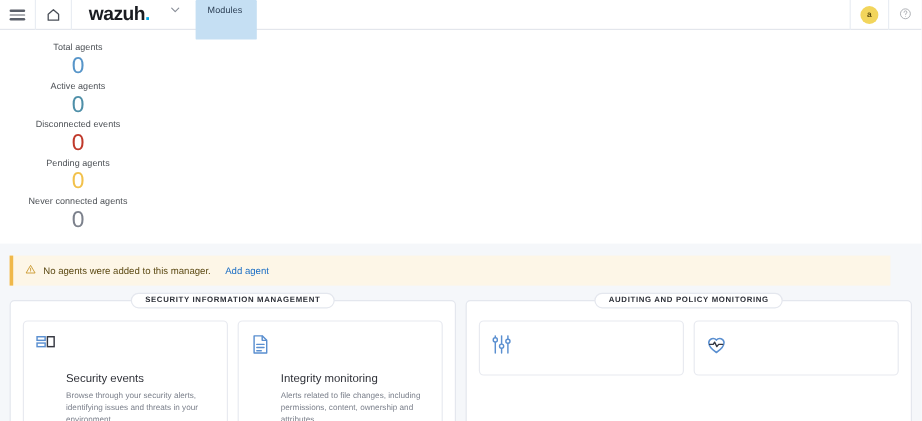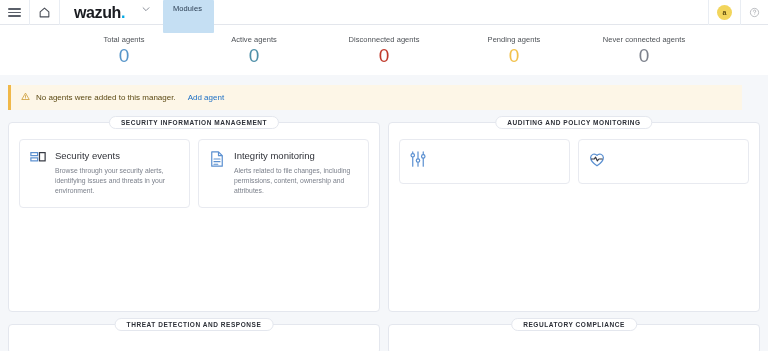--- a/index.html
+++ b/index.html
@@ -66,20 +66,21 @@
     display: flex; align-items: center; justify-content: center;
   }
   .help-icon { opacity: .55; }
 
   
   .stats {
     background: #ffffff;
     display: flex;
     padding: 10px 0 8px 0;
     justify-content: center;
+    flex-direction: column;
   }
   .stat {
     width: 130px;
     text-align: center;
   }
   .stat-label {
     font-size: 7.5px;
     color: #4d5156;
     letter-spacing: 0.05px;
   }
@@ -155,20 +156,21 @@
     align-items: flex-start;
   }
   .card-ico { flex: 0 0 18px; padding-top: 1px; }
   .card-body { flex: 1; min-width: 0; }
   .card-title {
     font-size: 9.5px;
     font-weight: 400;
     color: #2f3138;
     line-height: 13px;
     margin-bottom: 4px;
+    margin-top: 32px;
   }
   .card-desc {
     font-size: 6.8px;
     line-height: 10px;
     color: #7c818c;
   }
 
   .bottom-row { margin-top: 8px; }
 </style>
 </head>
@@ -220,21 +222,21 @@
 <div class="stats">
   <div class="stat">
     <div class="stat-label">Total agents</div>
     <div class="stat-value" style="color:#5795c9">0</div>
   </div>
   <div class="stat">
     <div class="stat-label">Active agents</div>
     <div class="stat-value" style="color:#4e8fa8">0</div>
   </div>
   <div class="stat">
-    <div class="stat-label">Disconnected agents</div>
+    <div class="stat-label">Disconnected events</div>
     <div class="stat-value" style="color:#c0392b">0</div>
   </div>
   <div class="stat">
     <div class="stat-label">Pending agents</div>
     <div class="stat-value" style="color:#f2c14b">0</div>
   </div>
   <div class="stat">
     <div class="stat-label">Never connected agents</div>
     <div class="stat-value" style="color:#7c818c">0</div>
   </div>

